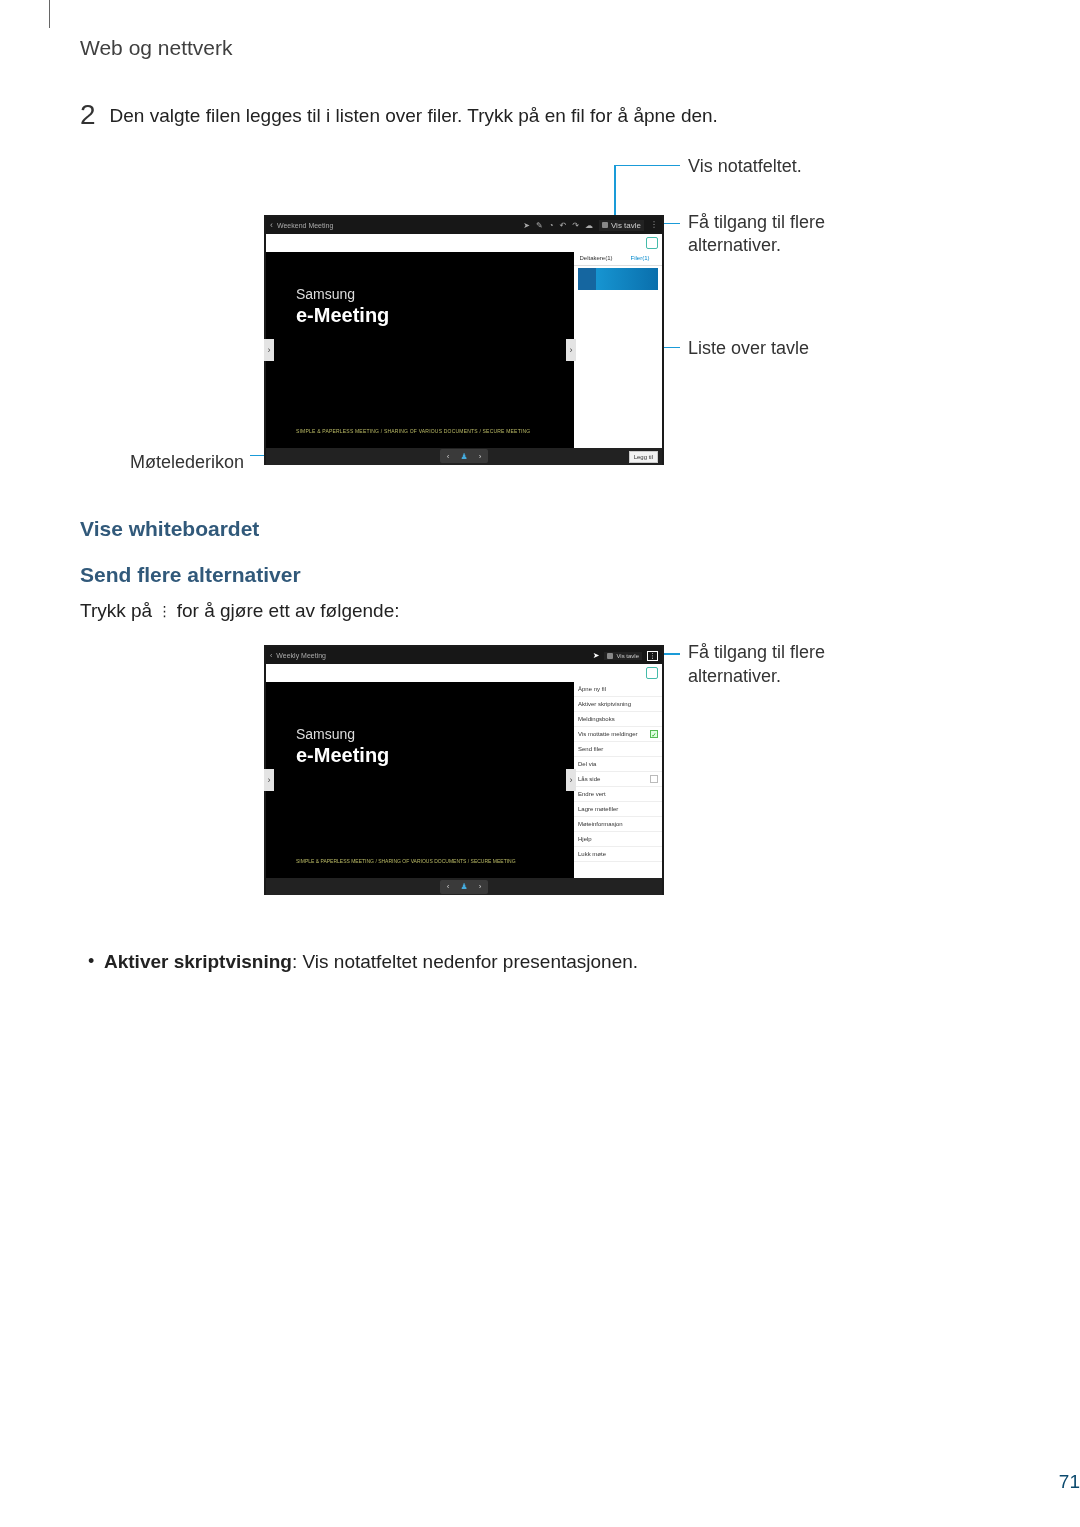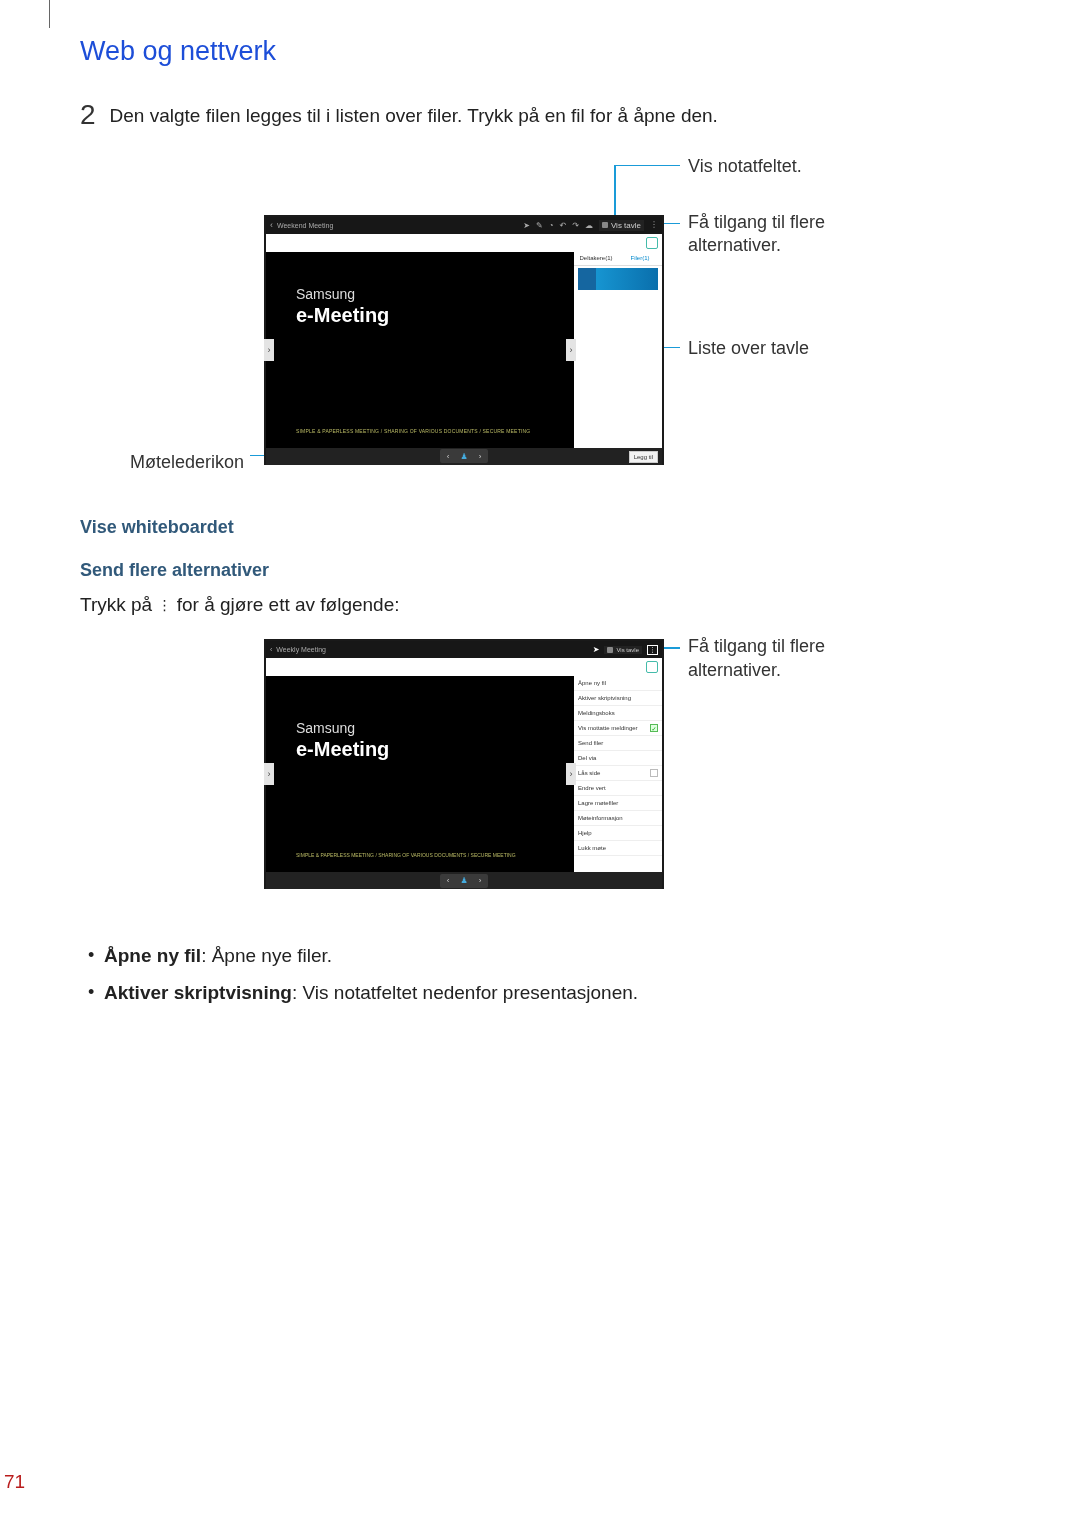--- a/index.html
+++ b/index.html
@@ -17,22 +17,22 @@
     left: 49px;
     top: 0;
     width: 1px;
     height: 28px;
     background: #666;
   }
   .header {
     position: absolute;
     top: 36px;
     left: 80px;
-    font-size: 27px;
-    color: #1d4ed8;
+    font-size: 21px;
+    color: #404040;
     font-weight: 400;
   }
   .content {
     position: absolute;
     top: 100px;
     left: 80px;
     right: 80px;
   }
 
   .step-wrap { display: flex; gap: 14px; }
@@ -132,21 +132,21 @@
     font-size:18px; color:#333;
     line-height:1.3;
   }
   .lead-line {
     position:absolute; background:#1a9bd8; height:1.5px;
   }
   .lead-line.v { width:1.5px; height:auto;}
 
   
   .h3 {
-    font-size:18px; font-weight:600; color:#31597a;
+    font-size:21px; font-weight:600; color:#31597a;
     margin-top: 22px; margin-bottom: 10px;
   }
   .para { font-size:19px; line-height:1.5; margin-bottom:6px;}
   .para b { font-weight:600;}
   .vdots-inline { display:inline-block; font-size:14px; line-height:0.4; vertical-align:middle;}
 
   
   .fig2 {
     position:relative; height:290px; margin-top:14px; margin-bottom:18px;
   }
@@ -182,22 +182,22 @@
   .bottomB { height:17px; background:#222; display:flex;align-items:center;justify-content:center;}
 
   
   ul.bullets { list-style:none; margin-top:4px;}
   ul.bullets li { position:relative; padding-left:24px; font-size:19px; line-height:1.6; margin-bottom:6px;}
   ul.bullets li::before{
     content:"•"; position:absolute; left:8px; top:0; font-size:18px;
   }
 
   .page-num {
-    position:absolute; bottom:34px; left:4px; right:0;
-    text-align:left; font-size:19px; color:#b91c1c;
+    position:absolute; bottom:34px; left:13px; right:0;
+    text-align:right; font-size:19px; color:#0c4a6e;
   }
 </style>
 </head>
 <body>
 
 <div class="left-rule"></div>
 
 <div class="header">Web og nettverk</div>
 
 <div class="content">
@@ -359,22 +359,19 @@
           <span>‹</span>
           <span class="c">♟</span>
           <span>›</span>
         </div>
       </div>
     </div>
   </div>
 
   <ul class="bullets">
     <li>
-      <b>Åpne ny fil</b><span>: Åpne nye filer.</span>
-    </li>
-    <li>
       <b>Aktiver skriptvisning</b><span>: Vis notatfeltet nedenfor presentasjonen.</span>
     </li>
   </ul>
 
 </div>
 
 <div class="page-num">71</div>
 
 </body></html>

